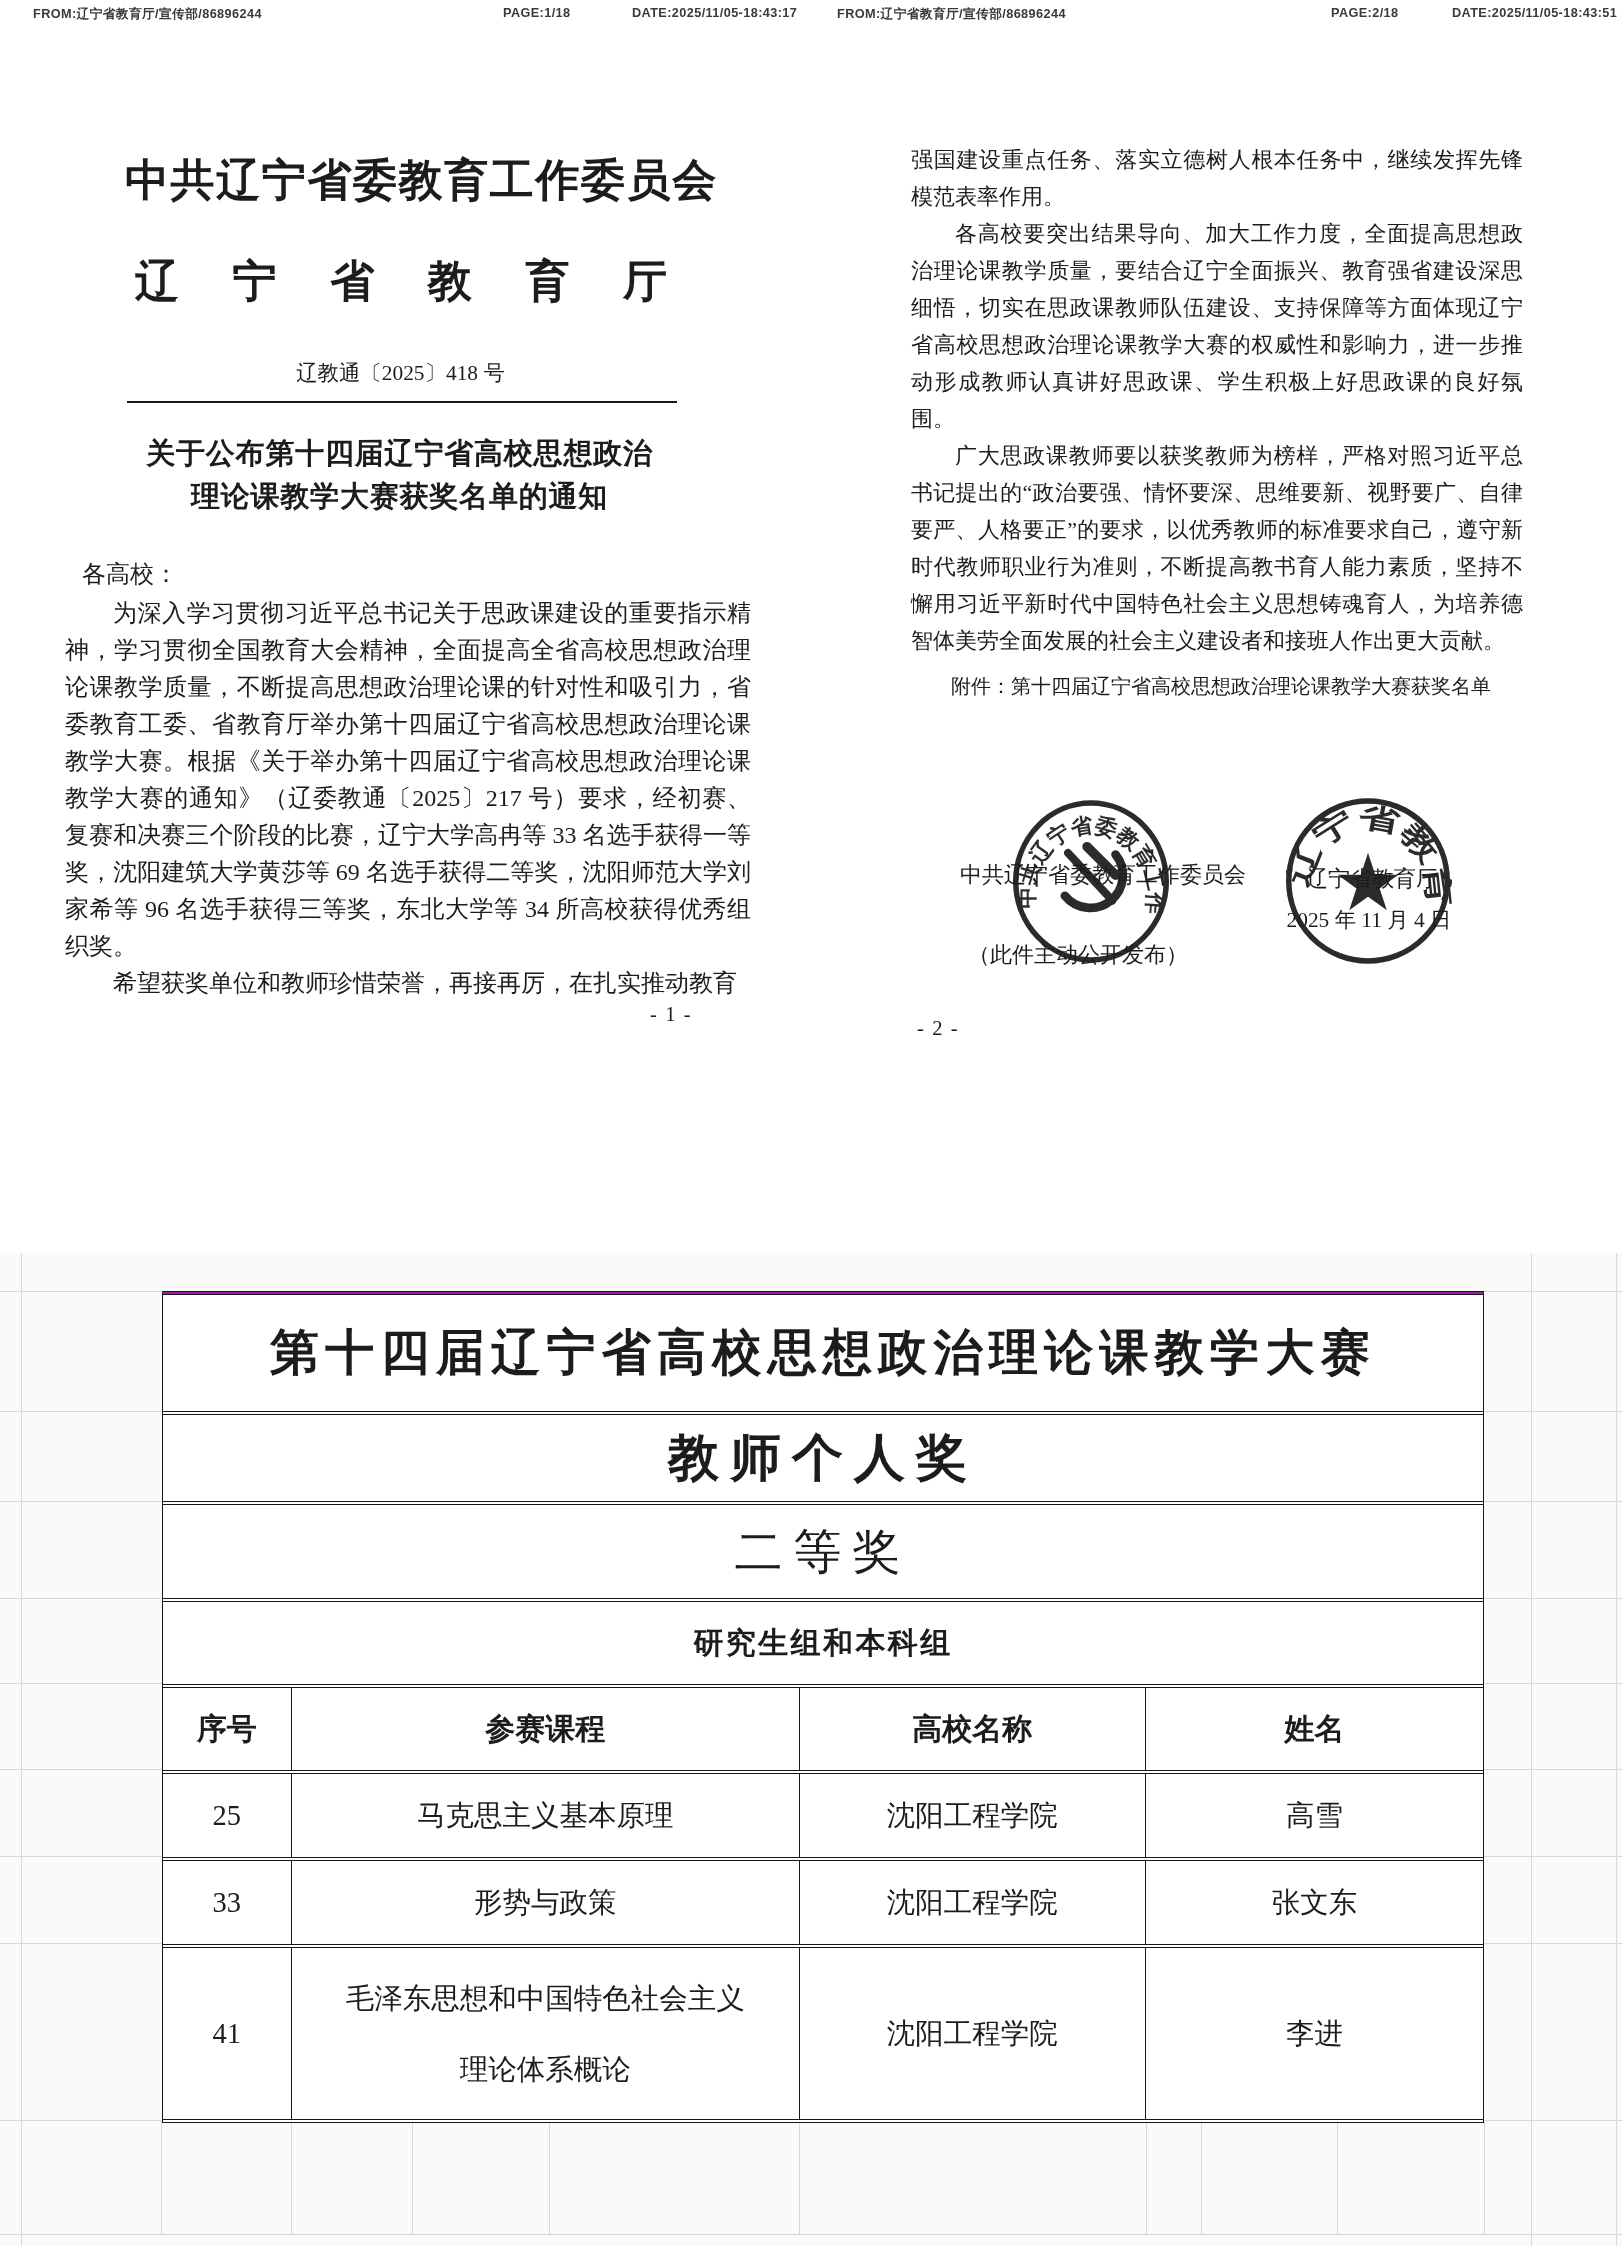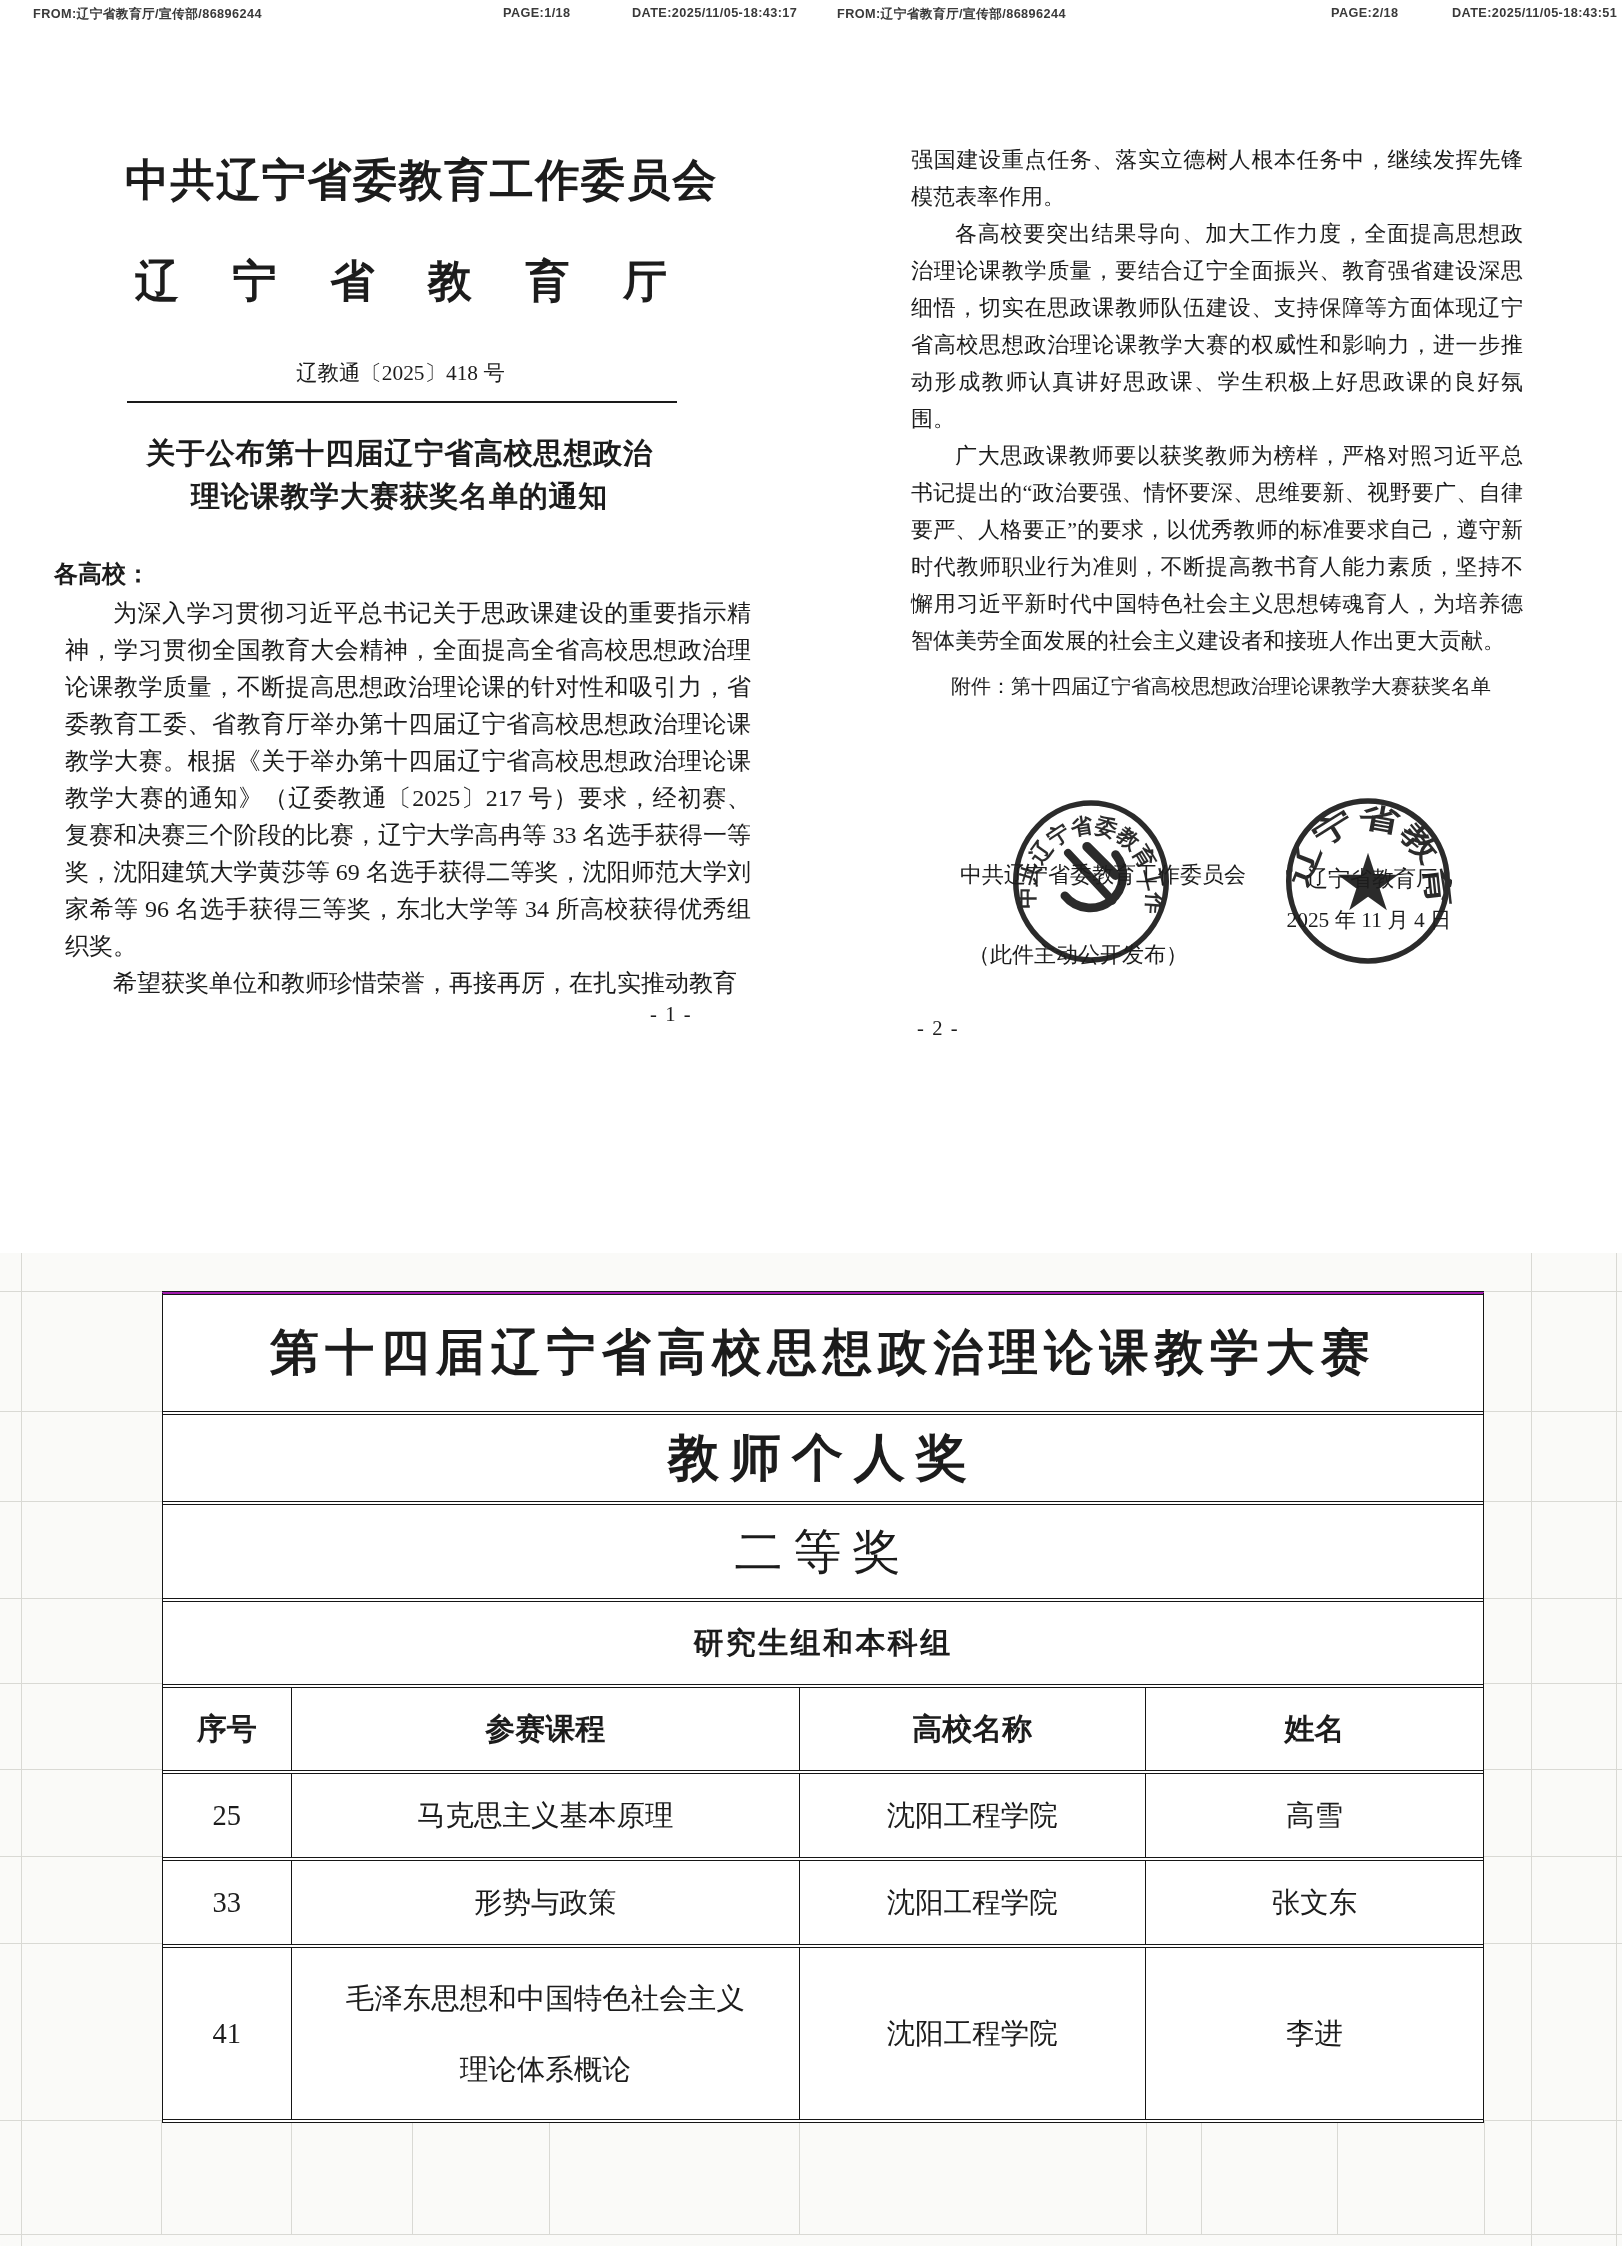--- a/index.html
+++ b/index.html
@@ -14,21 +14,21 @@
 
   
   .lh1{position:absolute;left:125px;top:151px;width:550px;text-align:center;
        font-size:44px;font-weight:bold;letter-spacing:1.6px;white-space:nowrap;}
   .lh2{position:absolute;left:135px;top:252px;width:532px;font-size:44px;font-weight:bold;
        text-align:justify;text-align-last:justify;}
   .docnum{position:absolute;left:127px;top:358px;width:547px;text-align:center;font-size:21.4px;}
   .redline{position:absolute;left:127px;top:401px;width:550px;height:2.4px;background:#1a1a1a;}
   .ntitle{position:absolute;left:55px;width:689px;text-align:center;font-size:29px;font-weight:bold;letter-spacing:0.8px;}
   .nt1{top:434px;} .nt2{top:477px;}
-  .salutation{position:absolute;left:54px;top:558px;font-size:24px;font-weight:bold;}
+  .salutation{position:absolute;left:82px;top:558px;font-size:24px;}
   .body{position:absolute;font-size:24px;line-height:37px;text-align:justify;}
   .p1body{left:53px;top:595px;width:686px;margin-left:12px;}
   .p2body{left:911px;top:141px;width:612px;font-size:22px;}
   .para{margin:0;text-indent:2em;}
   .para.no-indent{text-indent:0;}
   .attachment{position:absolute;left:911px;top:673px;width:626px;font-size:20px;text-indent:2em;}
   .signer{position:absolute;font-size:22px;white-space:nowrap;z-index:1;}
   .sl{left:960px;top:860px;}
   .sr{left:1306px;top:864px;}
   .sigdate{position:absolute;left:1284px;top:905px;width:170px;text-align:center;font-size:21.4px;z-index:1;}

